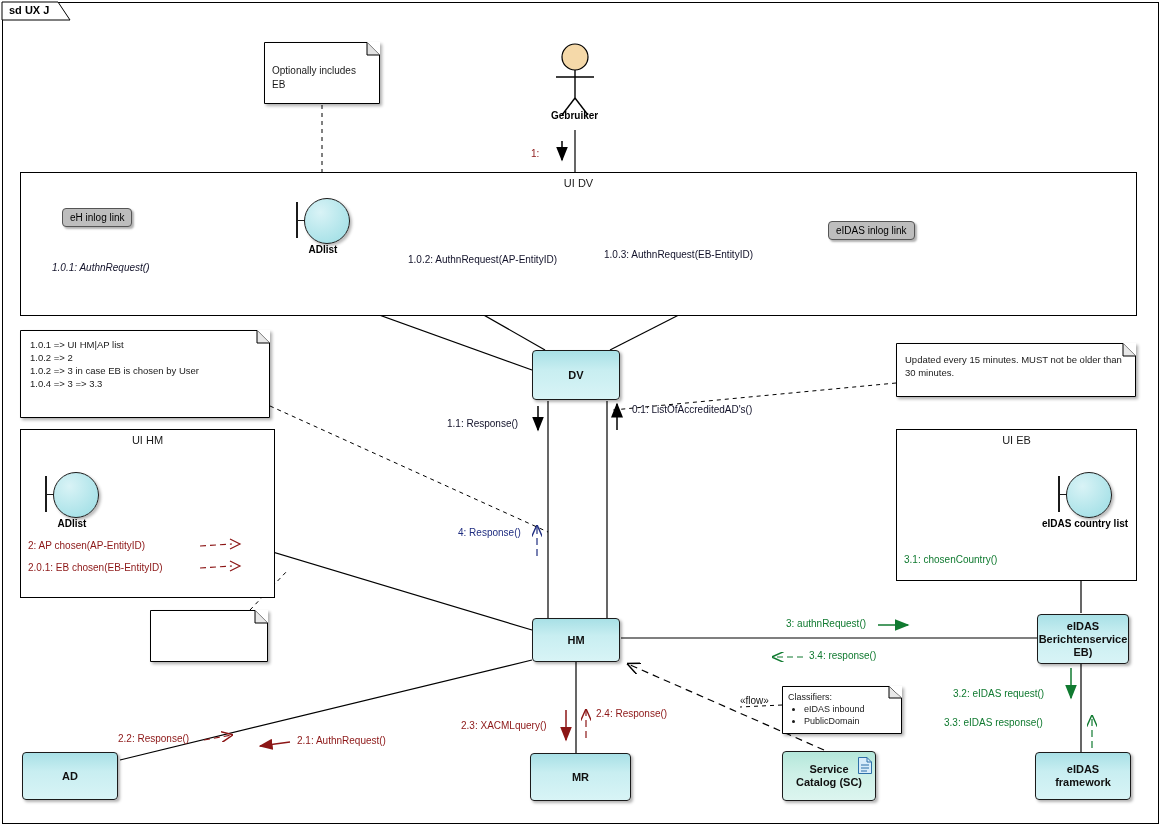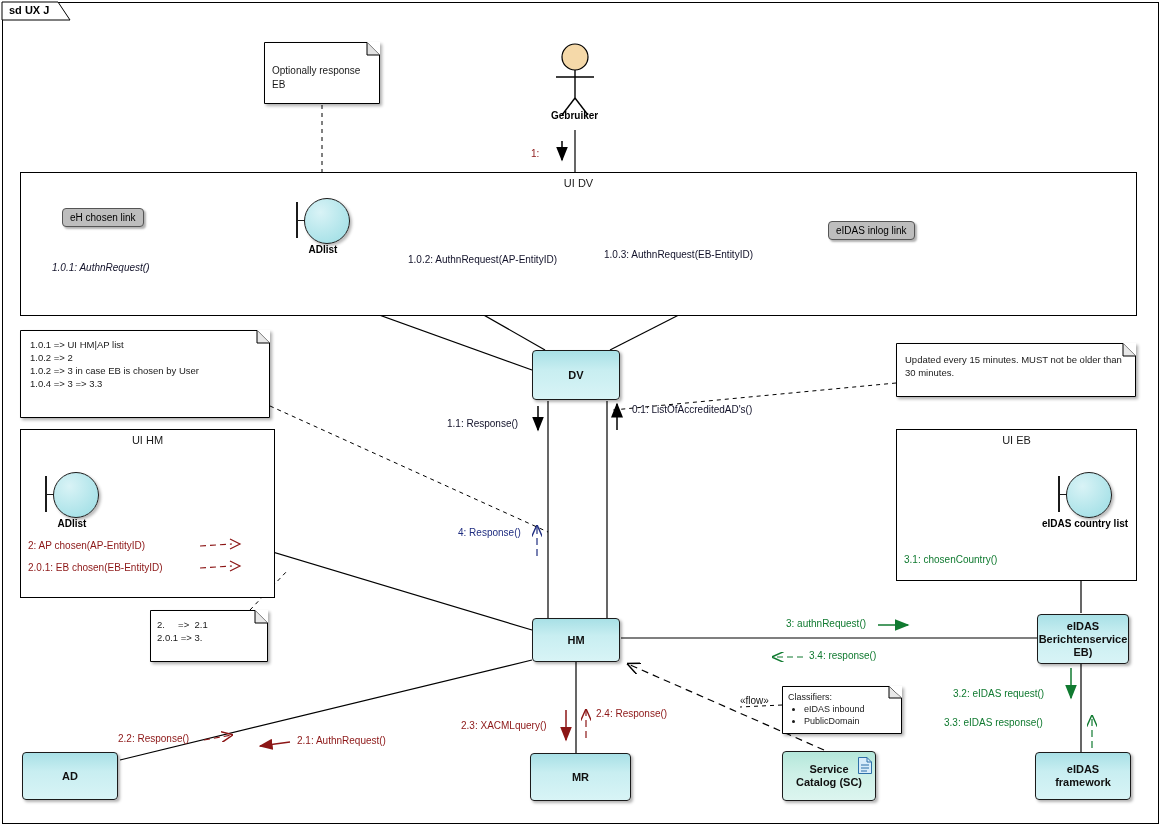--- a/index.html
+++ b/index.html
@@ -272,28 +272,28 @@
     <line x1="1071" y1="668" x2="1071" y2="698" stroke="#107a30" stroke-width="1.5" marker-end="url(#ah-green)"></line>
 
     <line x1="1092" y1="748" x2="1092" y2="716" stroke="#107a30" stroke-width="1.2" stroke-dasharray="7,4" marker-end="url(#ah-open-green)"></line>
   </svg>
 
   <div class="note" style="left:264px; top:42px; width:116px; height:62px; border:none; padding:0;">
     <svg class="note-svg" width="116" height="62">
       <polygon points="0.5,0.5 103,0.5 115.5,13 115.5,61.5 0.5,61.5" fill="#ffffff" stroke="#000" stroke-width="1"></polygon>
       <polyline points="103,0.5 103,13 115.5,13" fill="#e2e2e2" stroke="#000" stroke-width="1"></polyline>
     </svg>
-    <div class="note-body" style="padding:22px 8px 0 8px; font-size:10px;">Optionally response EB</div>
+    <div class="note-body" style="padding:22px 8px 0 8px; font-size:10px;">Optionally includes EB</div>
   </div>
 
   <div class="ui-frame" style="left:20px; top:172px; width:1117px; height:144px;">
     <div class="ui-frame-label">UI DV</div>
   </div>
 
-  <div class="link-btn" style="left:62px; top:208px;">eH chosen link</div>
+  <div class="link-btn" style="left:62px; top:208px;">eH inlog link</div>
 
   <div class="link-btn" style="left:828px; top:221px;">eIDAS inlog link</div>
 
   <div class="boundary" style="left:296px; top:198px;">
     <div class="boundary-bar"></div>
     <div class="boundary-stub"></div>
     <div class="boundary-circle"></div>
     <div class="boundary-label">ADlist</div>
   </div>
 
@@ -342,24 +342,20 @@
     <div class="boundary-stub"></div>
     <div class="boundary-circle"></div>
     <div class="boundary-label">eIDAS country list</div>
   </div>
 
   <div class="note" style="left:150px; top:610px; width:118px; height:52px; border:none; padding:0;">
     <svg class="note-svg" width="118" height="52">
       <polygon points="0.5,0.5 105,0.5 117.5,13 117.5,51.5 0.5,51.5" fill="#ffffff" stroke="#000" stroke-width="1"></polygon>
       <polyline points="105,0.5 105,13 117.5,13" fill="#e8e8e8" stroke="#000" stroke-width="1"></polyline>
     </svg>
-    <div class="note-body" style="padding:8px 0 0 7px; font-size:9.5px; line-height:13px;">
-      <div style="white-space:pre;">2.     =&gt;  2.1</div>
-      <div style="white-space:pre;">2.0.1 =&gt; 3.</div>
-    </div>
   </div>
 
   <div class="node" style="left:532px; top:618px; width:88px; height:44px;">
     <span class="node-text">HM</span>
   </div>
 
   <div class="node" style="left:1037px; top:614px; width:92px; height:50px; flex-direction:column; justify-content:center;">
     <span class="node-text">eIDAS</span>
     <span class="node-text">Berichtenservice</span>
     <span class="node-text">EB)</span>

